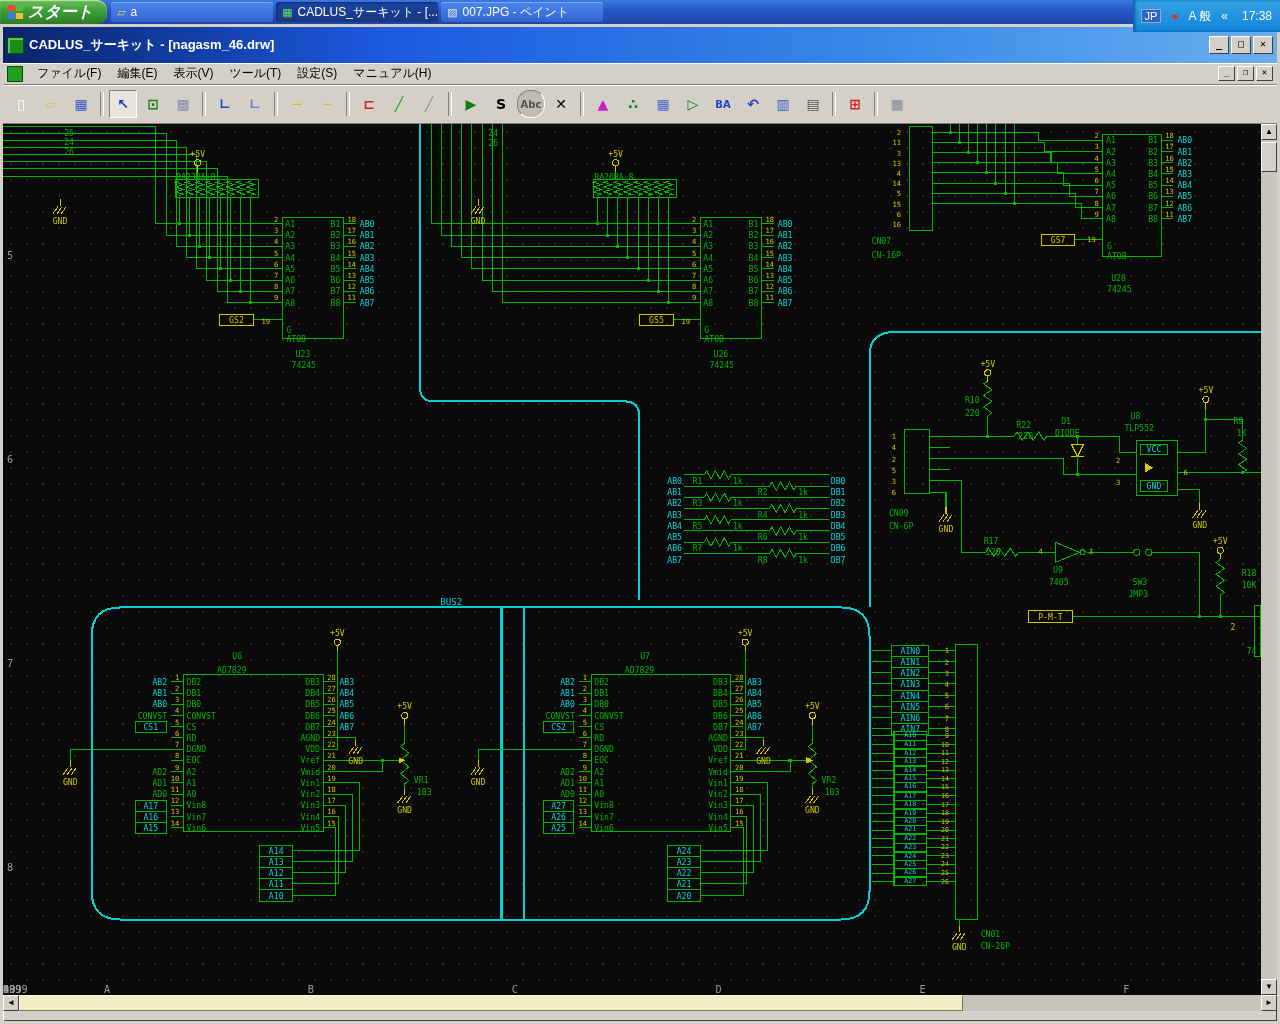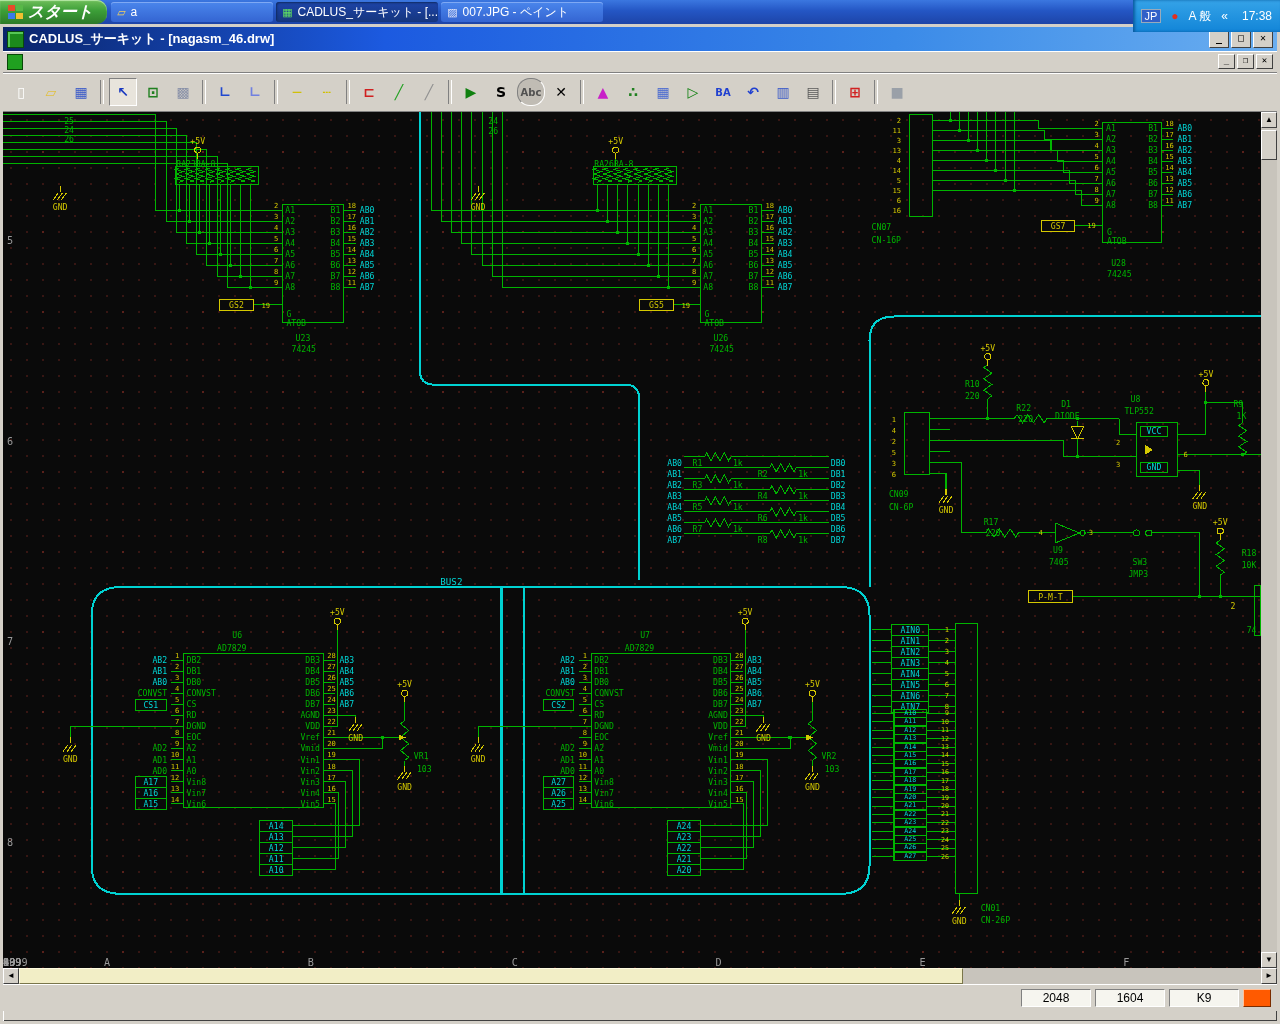--- a/index.html
+++ b/index.html
@@ -21,21 +21,21 @@
   .tray{display:flex;align-items:center;gap:10px;padding:16px 8px;background:linear-gradient(#35a3e8,#1285d8);
     box-shadow:inset 2px 0 3px #0a5ca0;color:#fff;font-size:12px;}
   .trayjp{background:#3060c8;border:1px solid #9ab;padding:0 3px;font-size:11px;}
   .trayball{color:#e03020;font-size:12px;}
   .clock{font-size:12px;padding-left:4px;}
   
   .appwin{position:absolute;top:24px;left:0;width:1280px;height:1000px;background:#d4d0c8;
     border:3px solid #d4d0c8;box-sizing:border-box;display:flex;flex-direction:column;
     box-shadow:inset 1px 1px 0 #fff,inset -1px -1px 0 #404040;}
   .titlebar{height:24px;background:linear-gradient(90deg,#0a246a,#1c5ae0 30%,#3a8ae8 70%,#6aaef0);
-    display:flex;align-items:center;padding:0 4px;color:#fff;font-size:13px;font-weight:bold;flex:0 0 auto;}
+    display:flex;align-items:center;padding:6px 4px;color:#fff;font-size:13px;font-weight:bold;flex:0 0 auto;}
   .titleicon{width:15px;height:15px;background:#1c8a1c;border:1px solid #0a4a0a;margin-right:5px;
     box-shadow:inset 2px 2px 0 #56c856;}
   .winbtns{margin-left:auto;display:flex;gap:2px;}
   .wbtn{width:18px;height:16px;background:#d4d0c8;border:1px solid;border-color:#fff #404040 #404040 #fff;
     font-size:10px;line-height:14px;text-align:center;color:#000;cursor:pointer;font-family:"DejaVu Sans Mono",monospace;}
   .menubar{height:21px;background:#d4d0c8;display:flex;align-items:center;padding:0 2px;flex:0 0 auto;
     border-bottom:1px solid #808080;box-shadow:inset 0 1px 0 #fff;font-size:12px;}
   .mdiicon{width:14px;height:14px;background:#20a020;border:1px solid #084808;margin:0 6px 0 2px;}
   .menuitem{padding:2px 8px;cursor:pointer;color:#000;}
   .mdibtns{margin-left:auto;display:flex;gap:2px;padding-right:2px;}
@@ -119,20 +119,21 @@
     <span class="titleicon"></span>
     <span>CADLUS_サーキット - [nagasm_46.drw]</span>
     <span class="winbtns">
       <span class="wbtn">_</span>
       <span class="wbtn">□</span>
       <span class="wbtn">✕</span>
     </span>
   </div>
   <div class="menubar">
     <span class="mdiicon"></span>
+    <span id="menuhost"><span class="menuitem">ファイル(F)</span><span class="menuitem">編集(E)</span><span class="menuitem">表示(V)</span><span class="menuitem">ツール(T)</span><span class="menuitem">設定(S)</span><span class="menuitem">マニュアル(H)</span></span>
     <span class="mdibtns">
       <span class="mdibtn">_</span>
       <span class="mdibtn">❐</span>
       <span class="mdibtn">✕</span>
     </span>
   </div>
   <div class="toolbar" id="toolbarhost">
       <div class="tbtn" style="color: rgb(255, 255, 255);">▯</div>
       <div class="tbtn" style="color: rgb(224, 192, 64);">▱</div>
       <div class="tbtn" style="color: rgb(56, 88, 200);">▦</div>
@@ -1137,23 +1138,14 @@
       <div class="varrow">▼</div>
     </div>
   </div>
   <div class="hscroll">
     <div class="harrow">◄</div>
     <div class="htrack">
       <div class="hthumb"></div>
     </div>
     <div class="harrow">►</div>
   </div>
-  <div class="statusbar">
-    <span class="spacer"></span>
-    <span id="statushost" style="display:flex;gap:4px;">
-        <span class="scell">2048</span>
-        <span class="scell">1604</span>
-        <span class="scell">K9</span>
-      </span>
-    <span class="sind" style="background: rgb(255, 90, 0);"></span>
-  </div>
   <div class="bottomstrip"></div>
 </div>
 
 </body></html>

